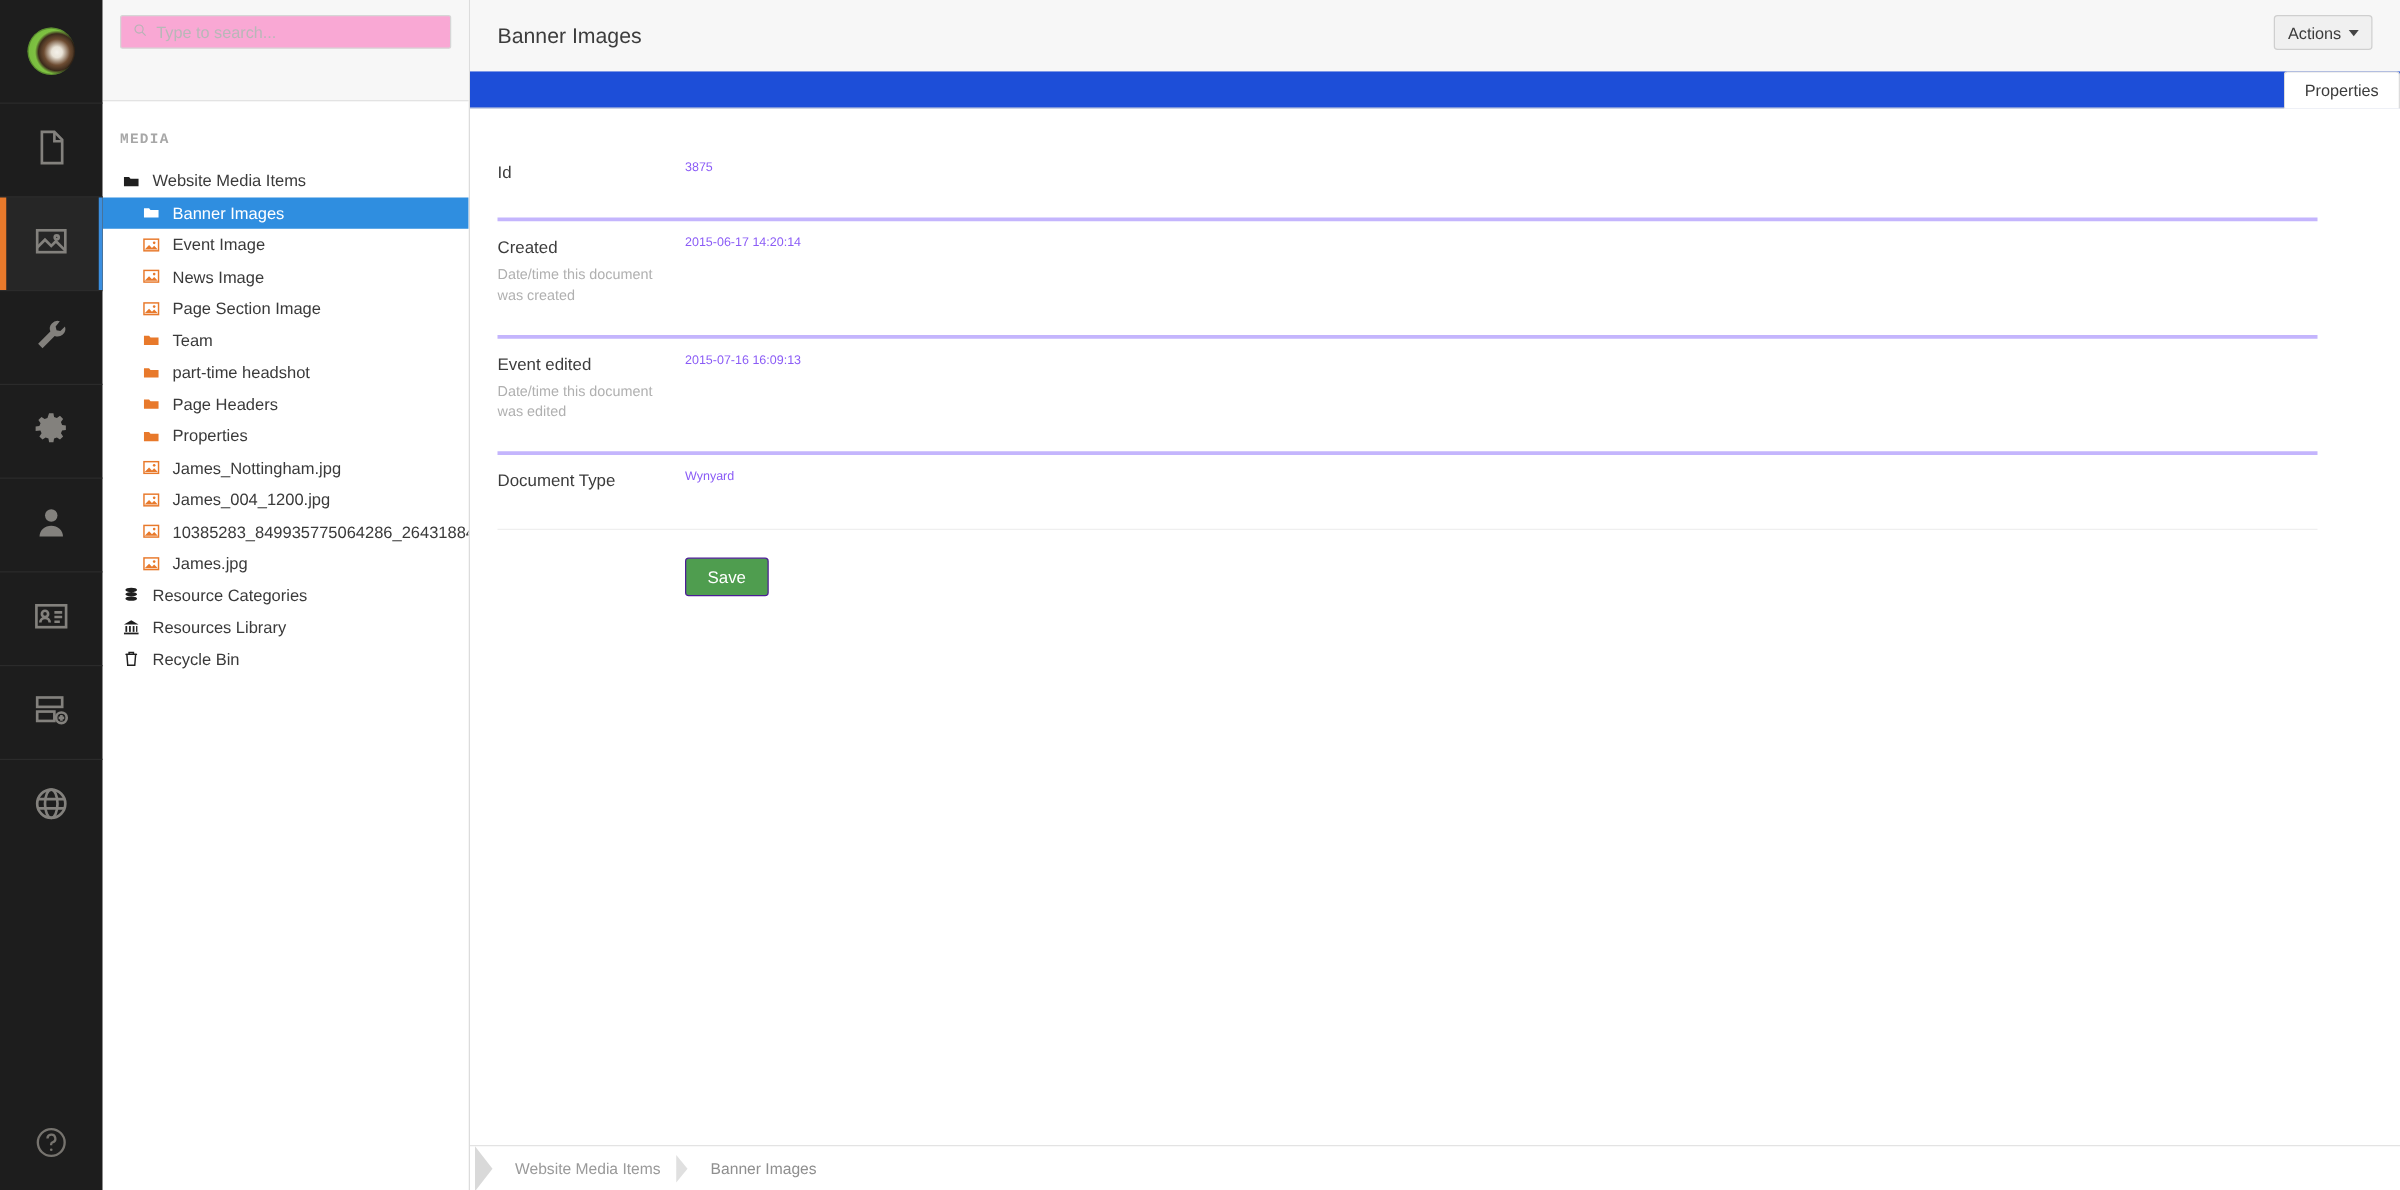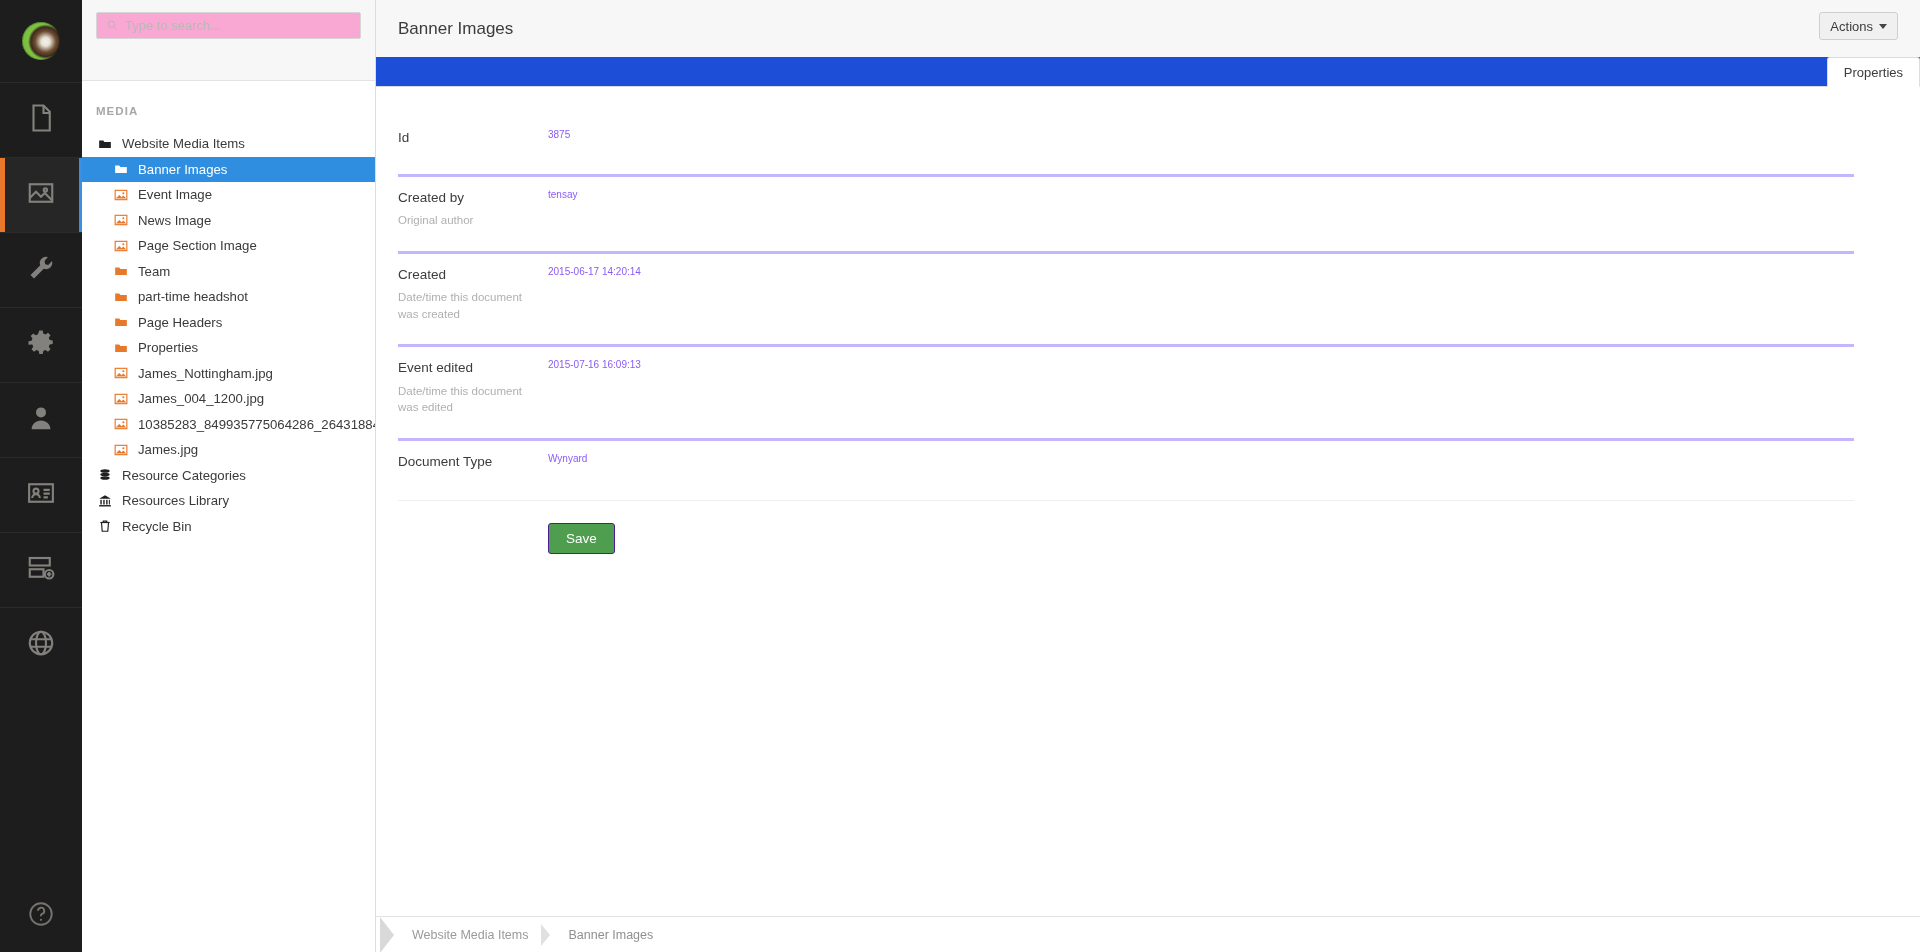--- a/index.html
+++ b/index.html
@@ -69,21 +69,21 @@
   .search-box input {
     border: 0; outline: 0; width: 100%; height: 100%;
     font-family: "Liberation Sans", sans-serif;
     font-size: 13px; color: #444; background: transparent;
   }
   .search-box input::placeholder { color: #b8b8b8; }
 
   .tree-scroll { flex: 1 1 auto; overflow: hidden; padding-top: 24px; }
   .tree-heading {
     font-size: 11.5px; letter-spacing: .09em; color: #a7a7a7;
-    font-weight: bold; padding: 0 0 14px 14px; text-transform: uppercase;
+    font-weight: bold; padding: 0 0 14px 14px; text-transform: uppercase; font-family: Liberation Mono, monospace;
   }
   .tree-node {
     display: flex; align-items: center; height: 25.5px;
     cursor: pointer; white-space: nowrap; overflow: hidden;
   }
   .tree-node.selected { background: #2f8ee0; }
   .tree-node.selected .tree-label { color: #fff; }
   .tree-node .ico {
     width: 18px; height: 18px; flex: 0 0 18px;
     display: flex; align-items: center; justify-content: center; margin-right: 8px;
@@ -462,27 +462,20 @@
     </div>
 
     <div class="props-scroll">
       <div class="props">
         <div id="prop-rows">
             <div class="prop-row">
               <div class="prop-label-col">
                 <div class="prop-label">Id</div>
               </div>
               <div class="prop-value">3875</div>
-            </div>
-            <div class="prop-row">
-              <div class="prop-label-col">
-                <div class="prop-label">Created by</div>
-                <div class="prop-desc">Original author</div>
-              </div>
-              <div class="prop-value">tensay</div>
             </div>
             <div class="prop-row">
               <div class="prop-label-col">
                 <div class="prop-label">Created</div>
                 <div class="prop-desc">Date/time this document was created</div>
               </div>
               <div class="prop-value">2015-06-17 14:20:14</div>
             </div>
             <div class="prop-row">
               <div class="prop-label-col">

